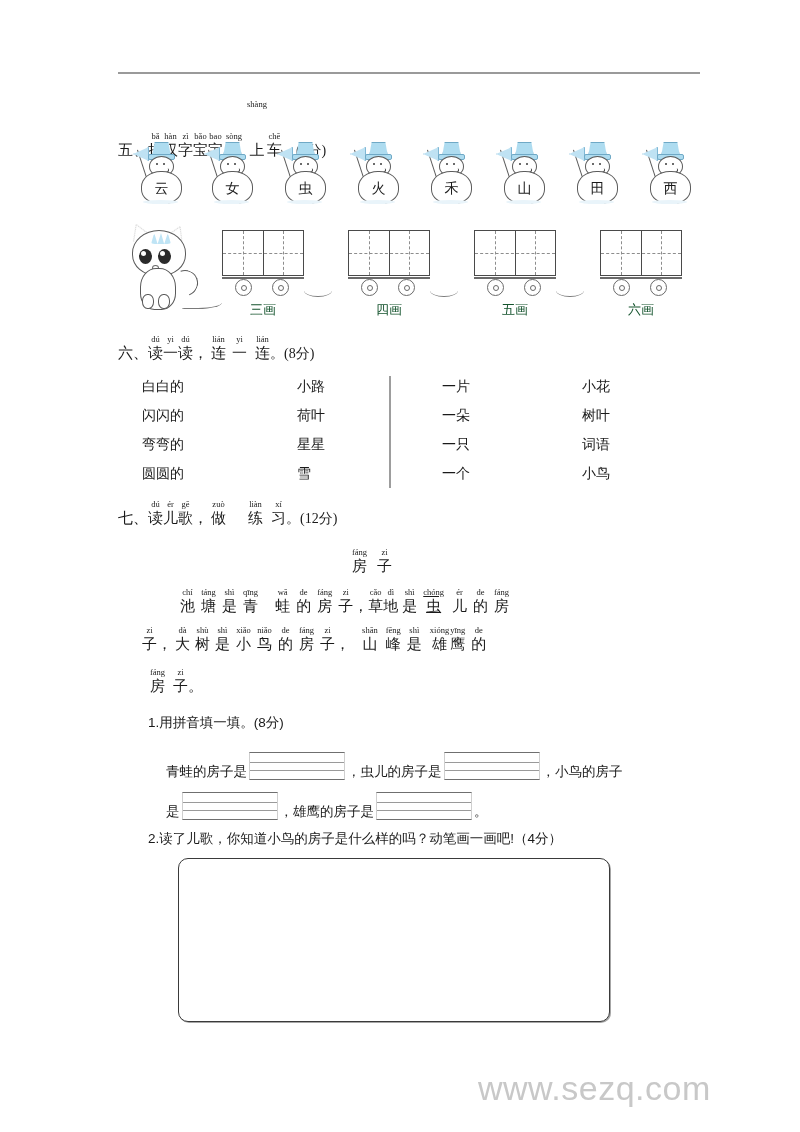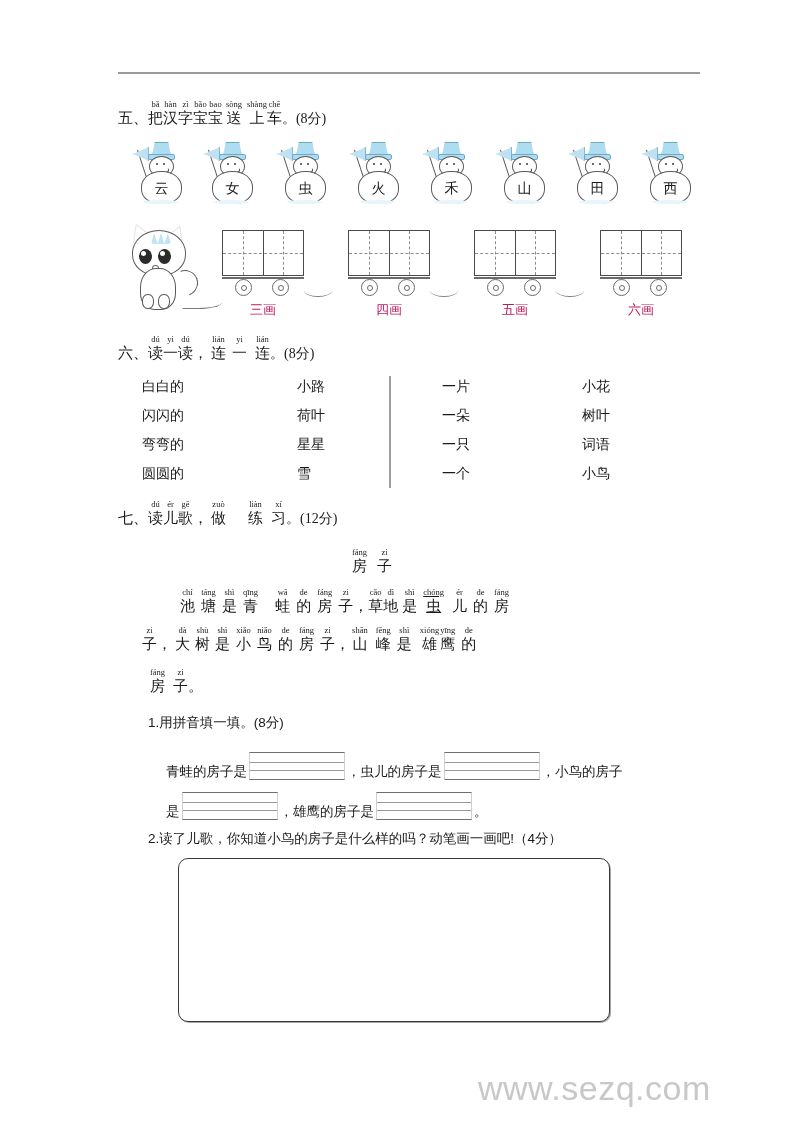--- a/index.html
+++ b/index.html
@@ -218,21 +218,21 @@
   }
   .wheel.w1 { left: 13px; }
   .wheel.w2 { left: 50px; }
   .car-label {
     position: absolute;
     top: 72px;
     width: 82px;
     text-align: center;
     font-size: 13px;
     line-height: 15px;
-    color: #be185d;
+    color: #14532d;
   }
   .coupler {
     position: absolute;
     top: 54px;
     width: 28px; height: 12px;
     border-bottom: 1.2px solid #7a7a7a;
     border-radius: 0 0 50% 50%;
   }
 
   
@@ -462,21 +462,21 @@
           <span class="hz">宝</span>
         </span>
       <span class="ruby">
           <span class="py">bao</span>
           <span class="hz">宝</span>
         </span>
       <span class="ruby" style="margin-left:3px;">
           <span class="py">sòng</span>
           <span class="hz">送</span>
         </span>
-      <span class="ruby" style="margin-left:5px;">
+      <span class="ruby" style="margin-left:5px;gap:32px;">
           <span class="py">shàng</span>
           <span class="hz">上</span>
         </span>
       <span class="ruby" style="margin-left:0;">
           <span class="py">chē</span>
           <span class="hz">车</span>
         </span>
     </span>
     <span class="tail">。(8分)</span>
   </div>
@@ -895,21 +895,21 @@
         <span class="hz">房</span>
       </span>
     <span class="ruby" style="margin-left:6px;">
         <span class="py">zi</span>
         <span class="hz">子</span>
       </span>
     <span class="ruby">
         <span class="py"></span>
         <span class="hz">，</span>
       </span>
-    <span class="ruby" style="margin-left:2px;">
+    <span class="ruby" style="margin-left:12px;">
         <span class="py">shān</span>
         <span class="hz">山</span>
       </span>
     <span class="ruby" style="margin-left:8px;">
         <span class="py">fēng</span>
         <span class="hz">峰</span>
       </span>
     <span class="ruby" style="margin-left:6px;">
         <span class="py">shì</span>
         <span class="hz">是</span>

